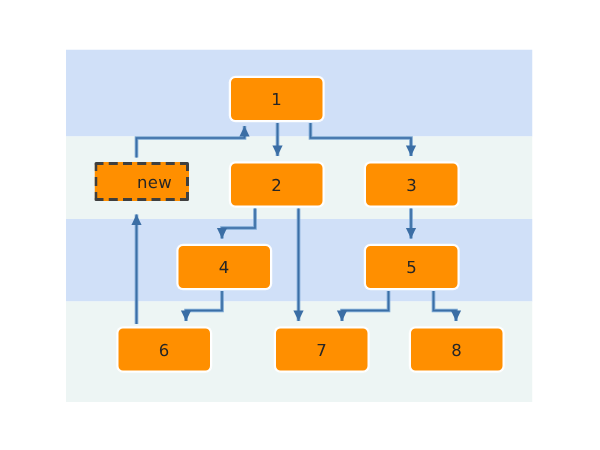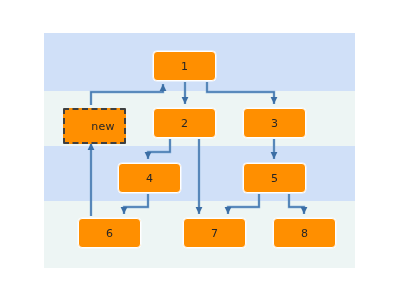--- a/index.html
+++ b/index.html
@@ -79,21 +79,21 @@
       <path d="M 289 194 L 289 207 L 304 207 L 304 214" fill="none" stroke="#3b6ea5" stroke-width="1.1" stroke-linecap="butt" stroke-linejoin="miter"></path>
       <polygon points="304,214 300.6,207 307.4,207" fill="#3b6ea5"></polygon>
       <path d="M 91 216 L 91 143" fill="none" stroke="#3b6ea5" stroke-width="1.1" stroke-linecap="butt" stroke-linejoin="miter"></path>
       <polygon points="91,143 87.6,150 94.4,150" fill="#3b6ea5"></polygon>
     </svg>
 
   <div id="nodes">
       <div class="node solid" style="left: 153px; top: 51px; width: 63px; height: 30px; background: rgb(255, 143, 0);">
         <span style="color: rgb(38, 38, 38);">1</span>
       </div>
-      <div class="node dashed" style="left: 63px; top: 108px; width: 63px; height: 36px; background: rgb(255, 143, 0); padding-left: 17px;">
+      <div class="node dashed" style="left: 63px; top: 108px; width: 63px; height: 26px; background: rgb(255, 143, 0); padding-left: 17px;">
         <span style="color: rgb(38, 38, 38);">new</span>
       </div>
       <div class="node solid" style="left: 153px; top: 108px; width: 63px; height: 30px; background: rgb(255, 143, 0);">
         <span style="color: rgb(38, 38, 38);">2</span>
       </div>
       <div class="node solid" style="left: 243px; top: 108px; width: 63px; height: 30px; background: rgb(255, 143, 0);">
         <span style="color: rgb(38, 38, 38);">3</span>
       </div>
       <div class="node solid" style="left: 118px; top: 163px; width: 63px; height: 30px; background: rgb(255, 143, 0);">
         <span style="color: rgb(38, 38, 38);">4</span>

